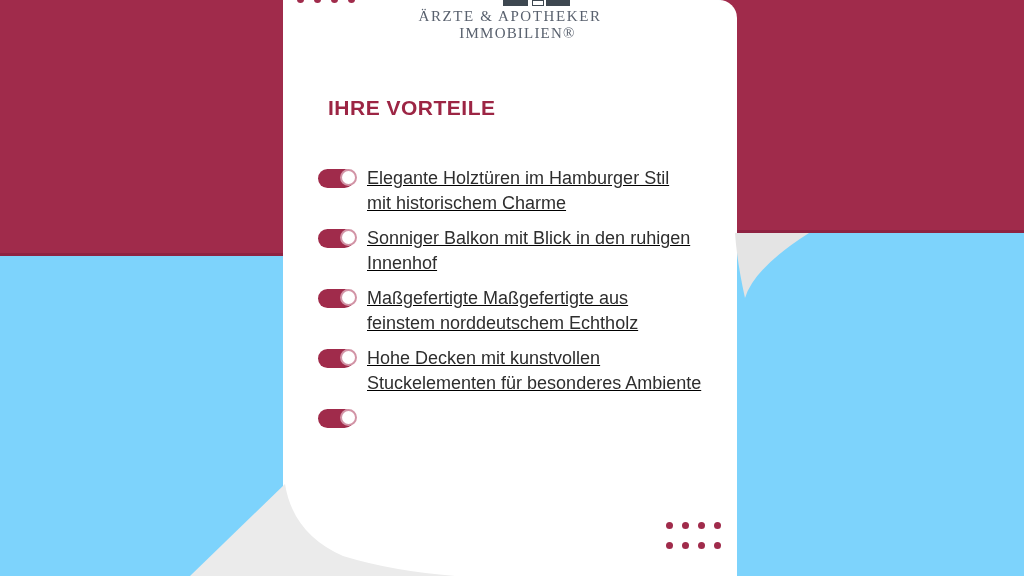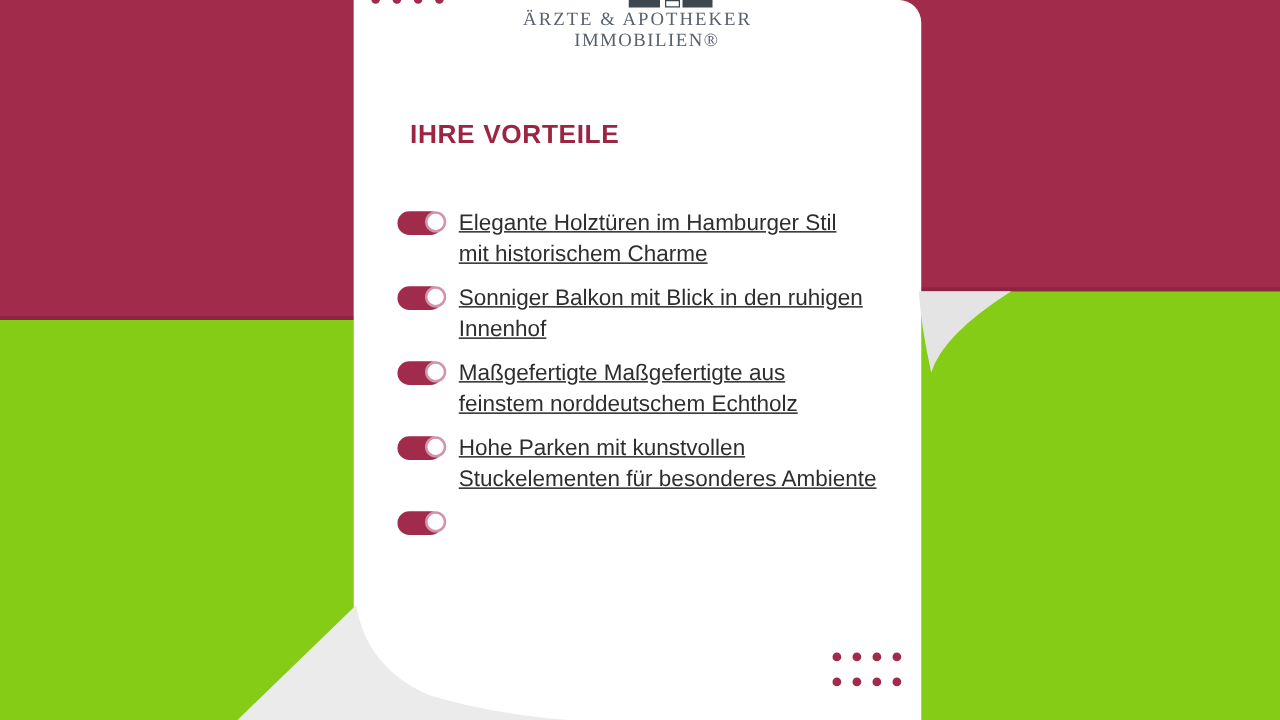--- a/index.html
+++ b/index.html
@@ -7,21 +7,21 @@
     --brand-red-dark:#8e2342;
     --heading-red:#9c2544;
     --text:#2e2e2e;
     --logo-gray:#59616e;
     --logo-dark:#3d4750;
     --light-gray:#ebebeb;
     --knob-border:#d294a6;
   }
   html,body{margin:0;padding:0;background:#fff;}
   .canvas{
-    position:relative;width:1024px;height:576px;overflow:hidden;background:#84cc16;
+    position:relative;width:1024px;height:576px;overflow:hidden;background:#7dd3fc;
     font-family:"Liberation Sans","DejaVu Sans",sans-serif;
   }
   
   .red-left{position:absolute;left:0;top:0;width:283px;height:253px;background:var(--brand-red);
     border-bottom:3px solid var(--brand-red-dark);z-index:1;}
   .red-right{position:absolute;left:721px;top:0;width:303px;height:230px;background:var(--brand-red);
     border-bottom:3px solid var(--brand-red-dark);z-index:1;}
   
   .card{position:absolute;left:283px;top:0;width:454px;height:576px;background:#ffffff;
     border-top-right-radius:18px;z-index:2;}
@@ -113,21 +113,21 @@
           <span>Maßgefertigte Maßgefertigte aus</span>
           <span>feinstem norddeutschem Echtholz</span>
         </div>
       </div>
 
       <div class="benefit">
         <div class="toggle">
             <div class="knob"></div>
           </div>
         <div class="benefit-text">
-          <span>Hohe Parken mit kunstvollen</span>
+          <span>Hohe Decken mit kunstvollen</span>
           <span>Stuckelementen für besonderes Ambiente</span>
         </div>
       </div>
 
       <div class="benefit">
         <div class="toggle">
             <div class="knob"></div>
           </div>
       </div>
 

